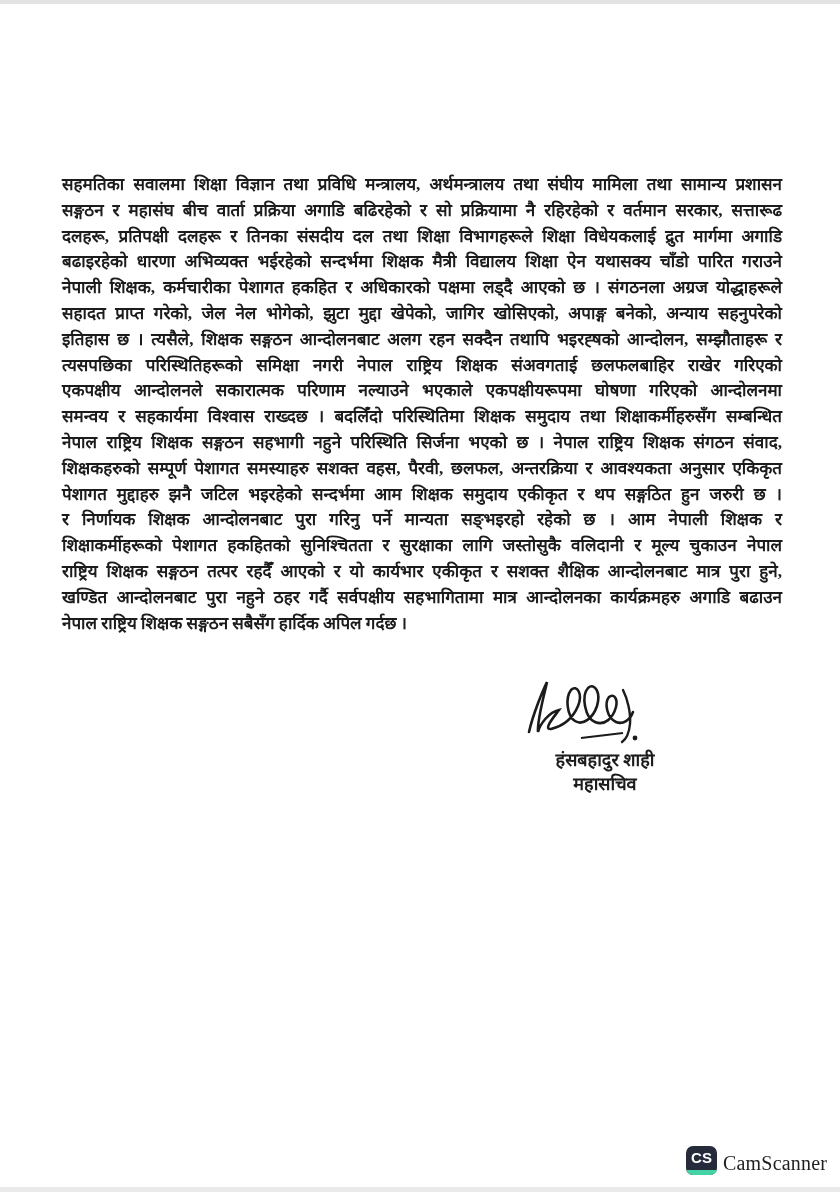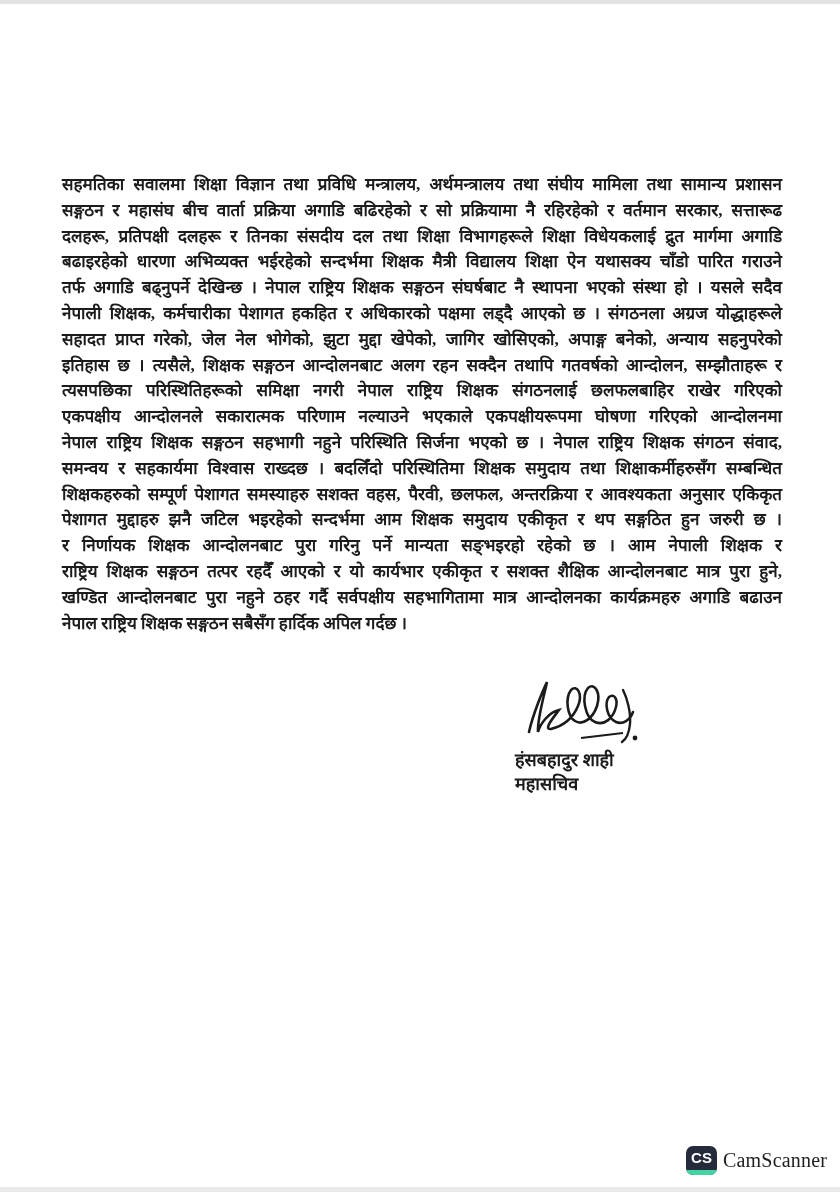--- a/index.html
+++ b/index.html
@@ -44,38 +44,38 @@
   }
   .signature-wrap {
     position: absolute;
     left: 523px; top: 676px;
     width: 145px; height: 76px;
   }
   .signer-block {
     position: absolute;
     left: 515px; top: 748px;
     width: 180px;
-    text-align: left;
+    text-align: center;
     color: #1c1c1c;
   }
   .signer-name {
     font-size: 18px;
     font-weight: 700;
     line-height: 24px;
   }
   .signer-title {
     font-size: 18px;
     font-weight: 700;
     line-height: 24px;
   }
   .footer-brand {
     position: absolute;
     left: 686px; top: 1146px;
     display: flex;
-    align-items: center;
+    align-items: flex-end;
     gap: 6px;
   }
   .cs-logo {
     position: relative;
     width: 31px; height: 29px;
     border-radius: 7px;
     background: #262b3b;
     overflow: hidden;
     display: flex;
     align-items: flex-start;
@@ -106,31 +106,31 @@
 
 <div class="page">
 
   <div class="scan-strip-top"></div>
 
   <div class="letter-body">
       <div class="letter-line">सहमतिका सवालमा शिक्षा विज्ञान तथा प्रविधि मन्त्रालय, अर्थमन्त्रालय तथा संघीय मामिला तथा सामान्य प्रशासन</div>
       <div class="letter-line">सङ्गठन र महासंघ बीच वार्ता प्रक्रिया अगाडि बढिरहेको र  सो प्रक्रियामा  नै रहिरहेको र वर्तमान सरकार, सत्तारूढ</div>
       <div class="letter-line">दलहरू, प्रतिपक्षी दलहरू र तिनका संसदीय दल तथा शिक्षा विभागहरूले शिक्षा विधेयकलाई द्रुत मार्गमा अगाडि</div>
       <div class="letter-line">बढाइरहेको धारणा अभिव्यक्त भईरहेको सन्दर्भमा शिक्षक मैत्री विद्यालय शिक्षा ऐन यथासक्य चाँडो पारित गराउने</div>
-      <div class="letter-line">तर्फ अगाडि बढ्नुपर्ने देखिन्छ । नेपाल राष्ट्रिय शिक्षक सङ्गठन संघर्षबाट नै स्थापना भएको संस्था हो । यसले सदैव</div>
       <div class="letter-line">नेपाली शिक्षक, कर्मचारीका पेशागत हकहित र अधिकारको पक्षमा लड्दै आएको छ । संगठनला अग्रज योद्धाहरूले</div>
       <div class="letter-line">सहादत प्राप्त गरेको, जेल नेल भोगेको, झुटा मुद्दा खेपेको, जागिर खोसिएको, अपाङ्ग बनेको, अन्याय सहनुपरेको</div>
-      <div class="letter-line">इतिहास छ । त्यसैले, शिक्षक सङ्गठन आन्दोलनबाट अलग रहन सक्दैन तथापि गतवर्षको आन्दोलन, सम्झौताहरू र</div>
-      <div class="letter-line">त्यसपछिका परिस्थितिहरूको समिक्षा नगरी नेपाल राष्ट्रिय शिक्षक संगठनलाई छलफलबाहिर राखेर गरिएको</div>
+      <div class="letter-line">इतिहास छ । त्यसैले, शिक्षक सङ्गठन आन्दोलनबाट अलग रहन सक्दैन तथापि भइरह्षको आन्दोलन, सम्झौताहरू र</div>
+      <div class="letter-line">त्यसपछिका परिस्थितिहरूको समिक्षा नगरी नेपाल राष्ट्रिय शिक्षक संअवगताई छलफलबाहिर राखेर गरिएको</div>
       <div class="letter-line">एकपक्षीय आन्दोलनले सकारात्मक परिणाम नल्याउने भएकाले एकपक्षीयरूपमा घोषणा गरिएको आन्दोलनमा</div>
+      <div class="letter-line">समन्वय र सहकार्यमा विश्वास राख्दछ । बदलिँदो परिस्थितिमा शिक्षक समुदाय तथा शिक्षाकर्मीहरुसँग सम्बन्धित</div>
       <div class="letter-line">नेपाल राष्ट्रिय शिक्षक सङ्गठन सहभागी नहुने परिस्थिति सिर्जना भएको छ । नेपाल राष्ट्रिय शिक्षक संगठन संवाद,</div>
-      <div class="letter-line">समन्वय र सहकार्यमा विश्वास राख्दछ । बदलिँदो परिस्थितिमा शिक्षक समुदाय तथा शिक्षाकर्मीहरुसँग सम्बन्धित</div>
       <div class="letter-line">शिक्षकहरुको सम्पूर्ण पेशागत समस्याहरु सशक्त वहस, पैरवी, छलफल, अन्तरक्रिया र आवश्यकता अनुसार एकिकृत</div>
       <div class="letter-line">पेशागत मुद्दाहरु झनै जटिल भइरहेको सन्दर्भमा आम शिक्षक समुदाय एकीकृत र थप सङ्गठित हुन जरुरी छ ।</div>
       <div class="letter-line">र निर्णायक शिक्षक आन्दोलनबाट पुरा गरिनु पर्ने मान्यता सङ्भइरहो रहेको छ ।  आम नेपाली शिक्षक र</div>
+      <div class="letter-line">शिक्षाकर्मीहरूको पेशागत हकहितको सुनिश्चितता र सुरक्षाका लागि जस्तोसुकै वलिदानी र मूल्य चुकाउन नेपाल</div>
       <div class="letter-line">राष्ट्रिय शिक्षक सङ्गठन तत्पर रहदैँ  आएको र यो कार्यभार एकीकृत र सशक्त शैक्षिक आन्दोलनबाट मात्र पुरा हुने,</div>
       <div class="letter-line">खण्डित आन्दोलनबाट पुरा नहुने ठहर गर्दै सर्वपक्षीय सहभागितामा मात्र आन्दोलनका कार्यक्रमहरु अगाडि बढाउन</div>
       <div class="letter-line">नेपाल राष्ट्रिय शिक्षक सङ्गठन  सबैसँग हार्दिक अपिल गर्दछ ।</div>
     </div>
 
   <div class="signature-wrap">
     <svg width="145" height="76" viewBox="0 0 145 76" xmlns="http://www.w3.org/2000/svg">
       <path d="M6,56 C10,38 20,14 24,6 C22,16 14,44 15,56 C17,48 26,36 36,34 C30,42 20,54 28,53 C40,50 50,42 55,30 C60,18 54,8 48,14 C42,22 44,40 52,45 C60,50 70,42 74,30 C78,17 72,6 65,12 C58,20 62,42 72,46 C82,50 90,42 93,31 C95,23 91,17 86,21 C81,27 84,42 93,46 C100,49 107,44 110,36" fill="none" stroke="#1b1b1b" stroke-width="2.6" stroke-linecap="round"></path>
       <path d="M100,14 C104,22 108,36 107,48 C106,58 102,64 99,66" fill="none" stroke="#1b1b1b" stroke-width="2.4" stroke-linecap="round"></path>
       <path d="M58,62 L100,57" fill="none" stroke="#1b1b1b" stroke-width="2"></path>

